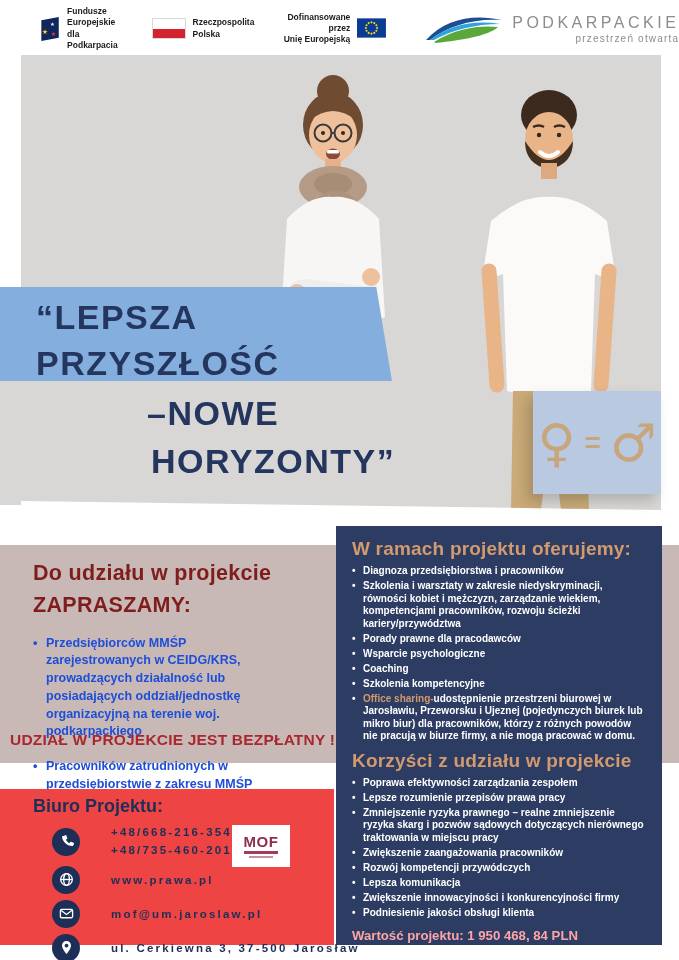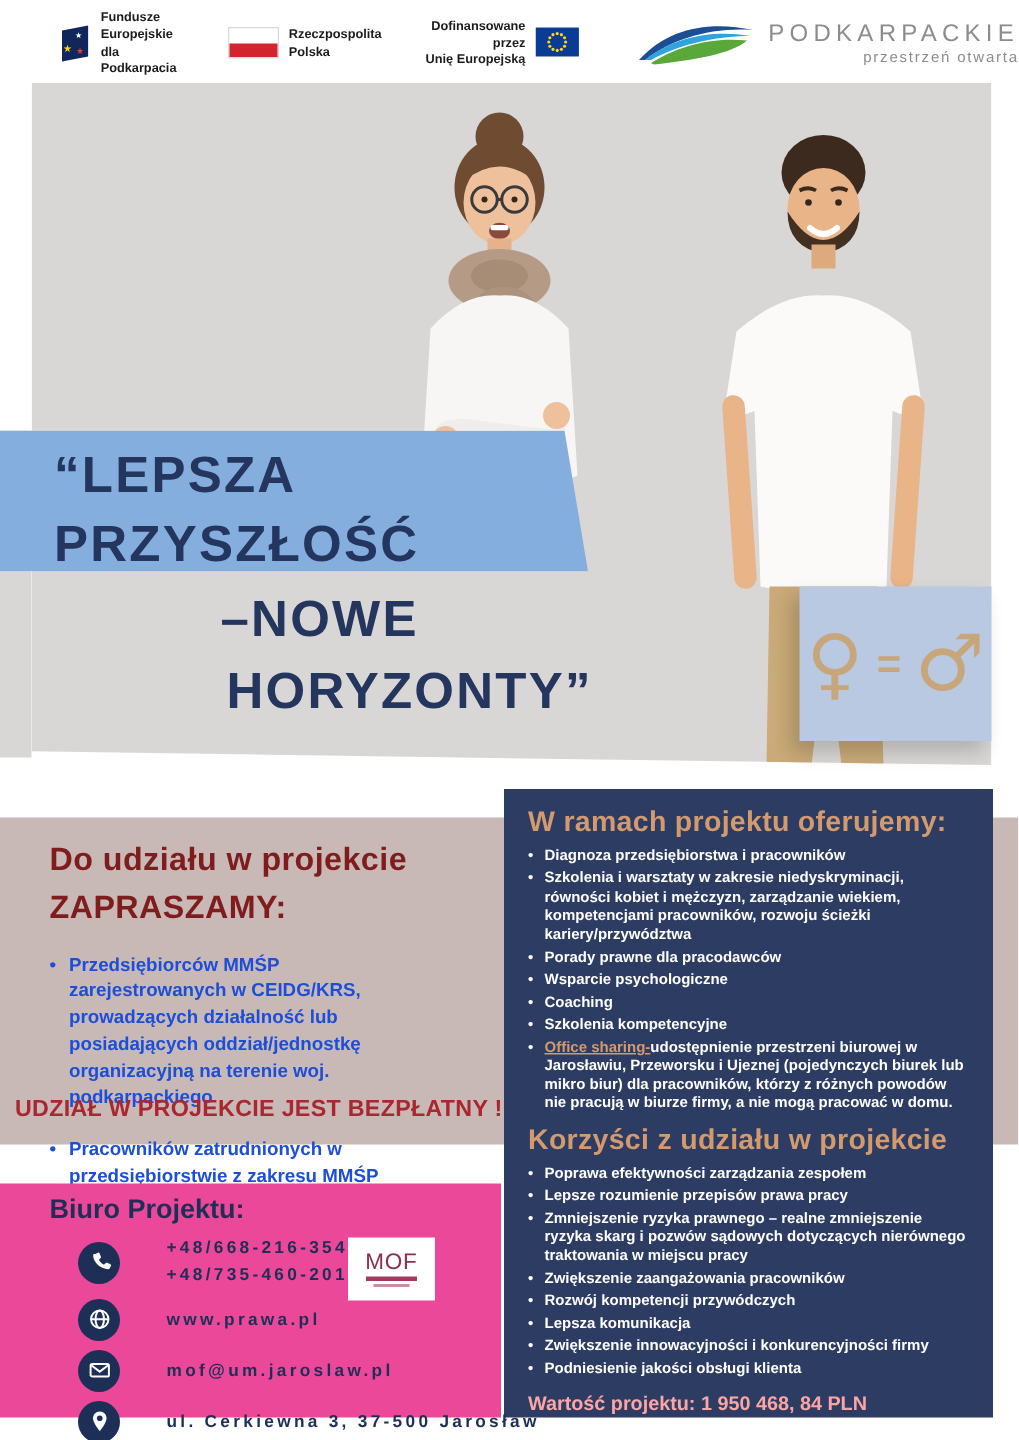--- a/index.html
+++ b/index.html
@@ -80,40 +80,40 @@
     position:absolute; left:336px; top:526px; width:326px; height:419px;
     background:#2d3c63; padding:12px 15px 8px 16px; overflow:hidden;
   }
   .panel-heading{ font-size:19px; font-weight:bold; color:#d29a6d; letter-spacing:.2px; }
   .offer-list, .benefit-list{ list-style:none; margin-top:5px; }
   .offer-list li, .benefit-list li{
     position:relative; padding-left:11px; margin-bottom:2.5px;
     font-size:10px; font-weight:bold; color:#ffffff; line-height:1.25;
   }
   .offer-list li::before, .benefit-list li::before{ content:"•"; position:absolute; left:0; top:0; }
-  .hl{ color:#d29a6d;text-decoration:underline; }
+  .hl{ color:#d29a6d; }
   .benefits-heading{ margin-top:7px; }
   .fin-line{ font-size:13.2px; font-weight:bold; color:#fca5a5; line-height:1.45; margin-top:7px; }
 
   
-  .contact-panel{ position:absolute; left:0; top:789px; width:334px; height:156px; background:#ec4899; }
+  .contact-panel{ position:absolute; left:0; top:789px; width:334px; height:156px; background:#ef4444; }
   .contact-heading{ position:absolute; left:33px; top:7px; font-size:18px; font-weight:bold; color:#1d2f57; }
   .contact-rows{ position:absolute; left:52px; top:35px; display:flex; flex-direction:column; gap:6px; }
   .contact-row{ display:flex; align-items:center; gap:31px; }
   .cicon{
     width:28px; height:28px; border-radius:50%; background:#1d2f57; flex:none;
     display:flex; align-items:center; justify-content:center;
   }
   .ctext{ font-size:11.5px; font-weight:bold; color:#1d2f57; letter-spacing:2.2px; white-space:nowrap; }
   .ctext.two-lines{ line-height:1.55; }
   .mof-logo{
     position:absolute; left:232px; top:36px; width:58px; height:42px; background:#ffffff;
     display:flex; flex-direction:column; align-items:center; justify-content:center; gap:2px;
   }
-  .mof-text{ font-size:15px; font-weight:normal; color:#8e2f4e; letter-spacing:.5px; line-height:1; }
+  .mof-text{ font-size:15px; font-weight:bold; color:#8e2f4e; letter-spacing:.5px; line-height:1; }
   .mof-bar1{ width:34px; height:3px; background:#a43b5e; }
   .mof-bar2{ width:24px; height:2px; background:#c78fa3; }
 </style>
 </head>
 <body>
 
 <div class="page">
 
   <header class="topbar">
 

